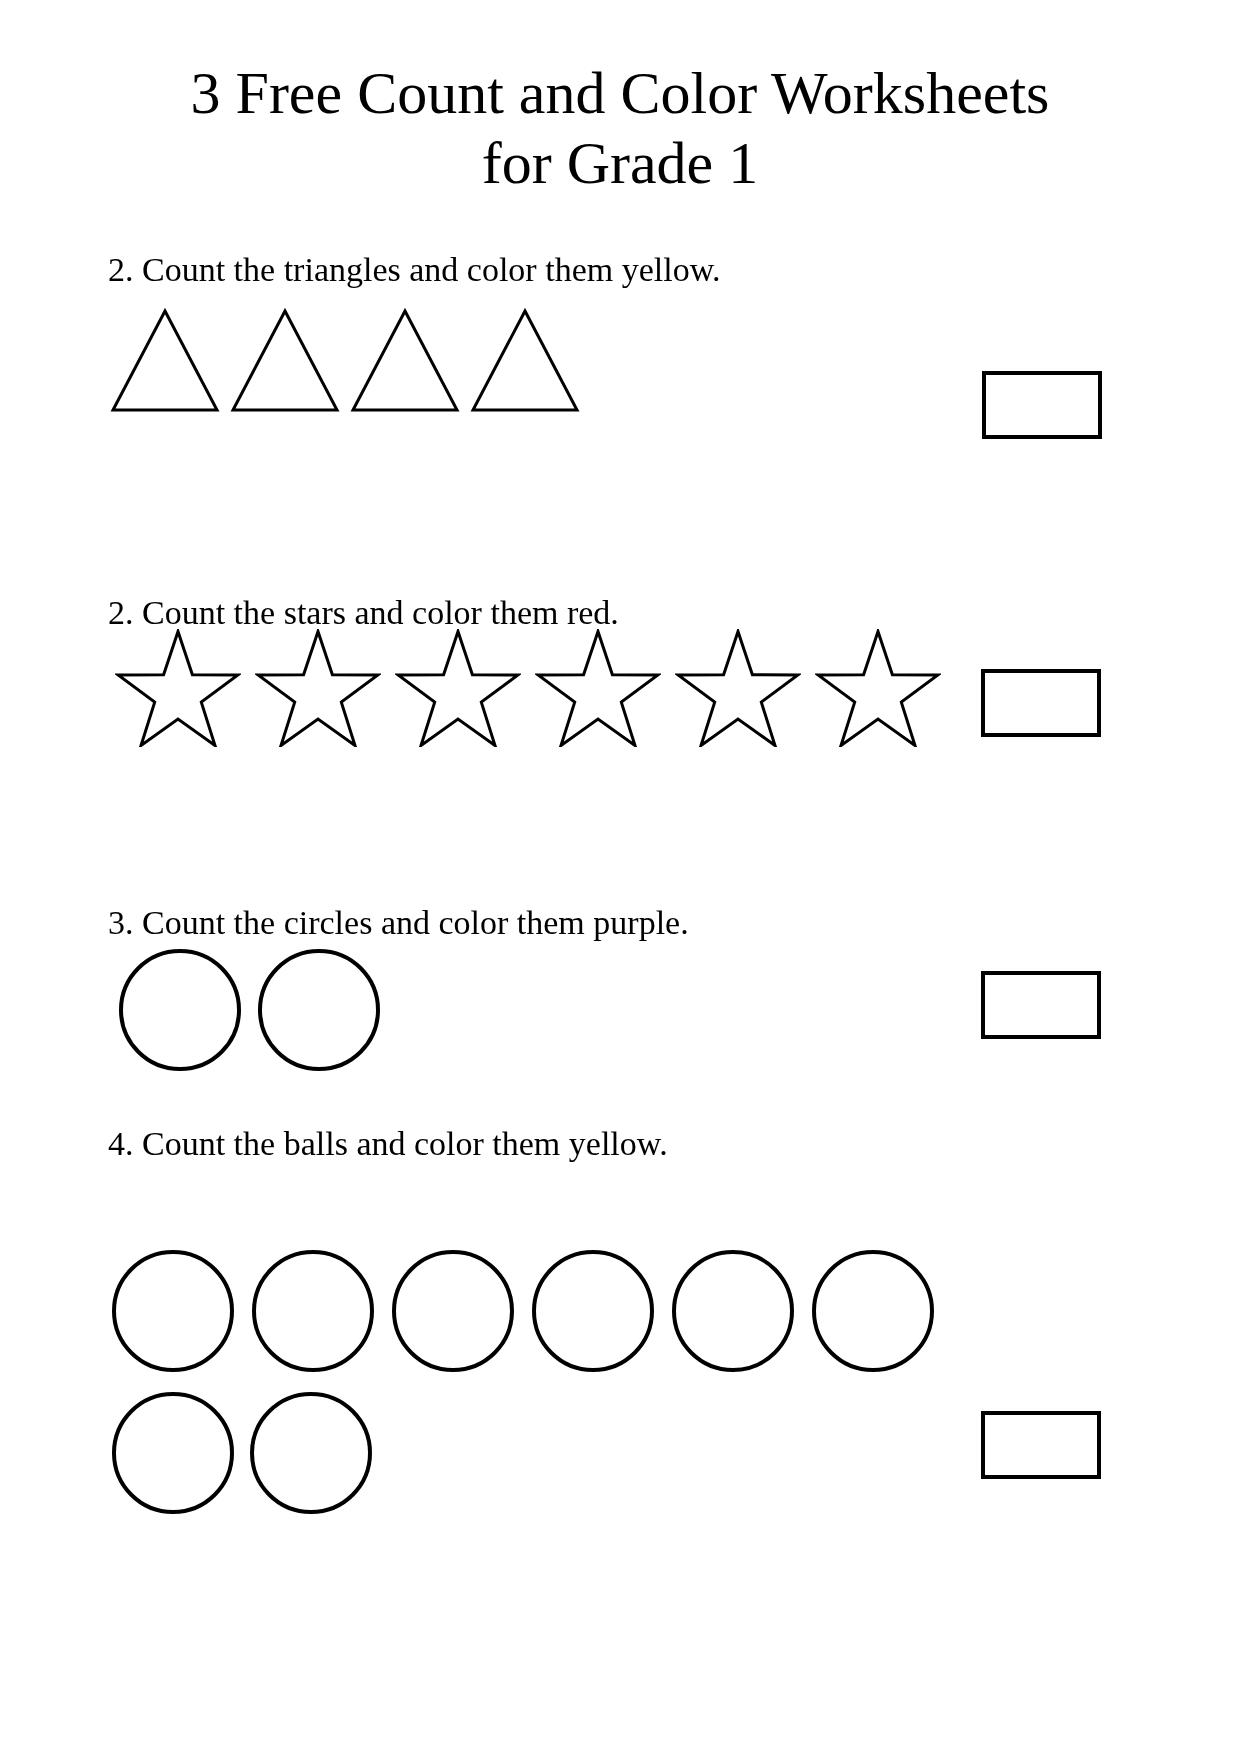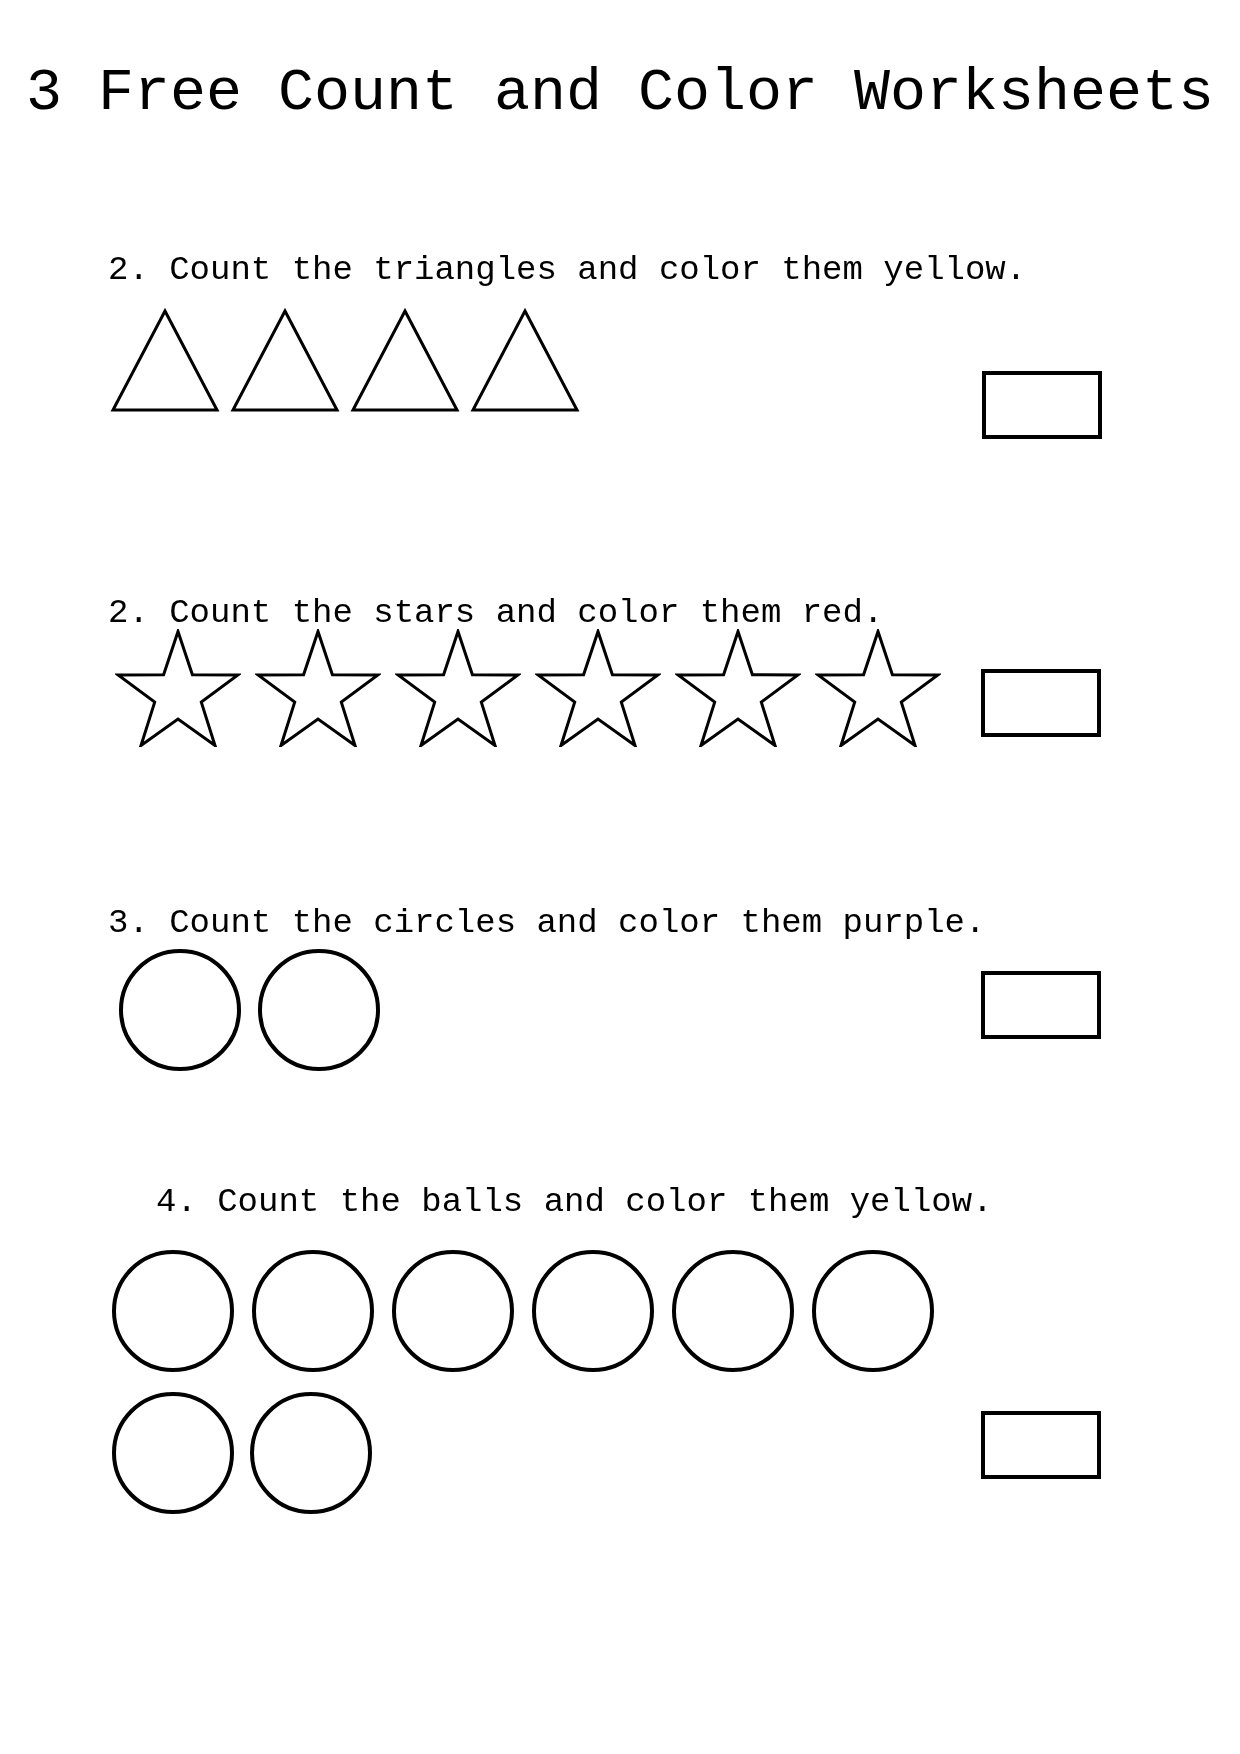--- a/index.html
+++ b/index.html
@@ -1,20 +1,20 @@
 <!DOCTYPE html>
 <html><head>
 <meta charset="utf-8">
 <style>
   html,body{margin:0;padding:0;background:#ffffff;}
   .page{
     position:relative;
     width:1240px;height:1754px;
     background:#ffffff;
-    font-family:Liberation Mono, monospace;
+    font-family:Liberation Serif, serif;
     color:#000000;
     overflow:hidden;
   }
   .title{
     position:absolute;top:58px;left:0;width:100%;
     text-align:center;
     font-size:60px;line-height:70px;font-weight:400;
     letter-spacing:0px;
   }
   .q-label{
@@ -40,32 +40,33 @@
   }
   .q1-label{left:108px;top:250px;}
   .q1-shapes{left:110px;top:308px;}
   .q1-box{left:982px;top:371px;}
   .q2-label{left:108px;top:577px;margin-top:16px;}
   .q2-shapes{left:115px;top:629px;}
   .q2-box{left:981px;top:669px;}
   .q3-label{left:108px;top:872px;margin-top:31px;}
   .q3-shapes{left:118px;top:948px;}
   .q3-box{left:981px;top:971px;}
-  .q4-label{left:108px;top:1182px;margin-left:48px;}
+  .q4-label{left:108px;top:1124px;}
   .q4-shapes-row1{left:112px;top:1250px;}
   .q4-shapes-row2{left:112px;top:1392px;}
   .q4-box{left:981px;top:1411px;}
 </style>
 </head>
 <body>
 
 <div class="page">
 
   <div class="title">
     <div>3 Free Count and Color Worksheets</div>
+    <div>for Grade 1</div>
   </div>
 
   <div class="q-label q1-label">2. Count the triangles and color them yellow.</div>
   <div class="shape-row row-gap-tri q1-shapes">
       <svg width="110" height="105" viewBox="0 0 110 105">
         <polygon points="55,3 107,102 3,102" stroke-width="3" fill="none" stroke="#000000" stroke-linejoin="miter"></polygon>
       </svg>
       <svg width="110" height="105" viewBox="0 0 110 105">
         <polygon points="55,3 107,102 3,102" stroke-width="3" fill="none" stroke="#000000" stroke-linejoin="miter"></polygon>
       </svg>

